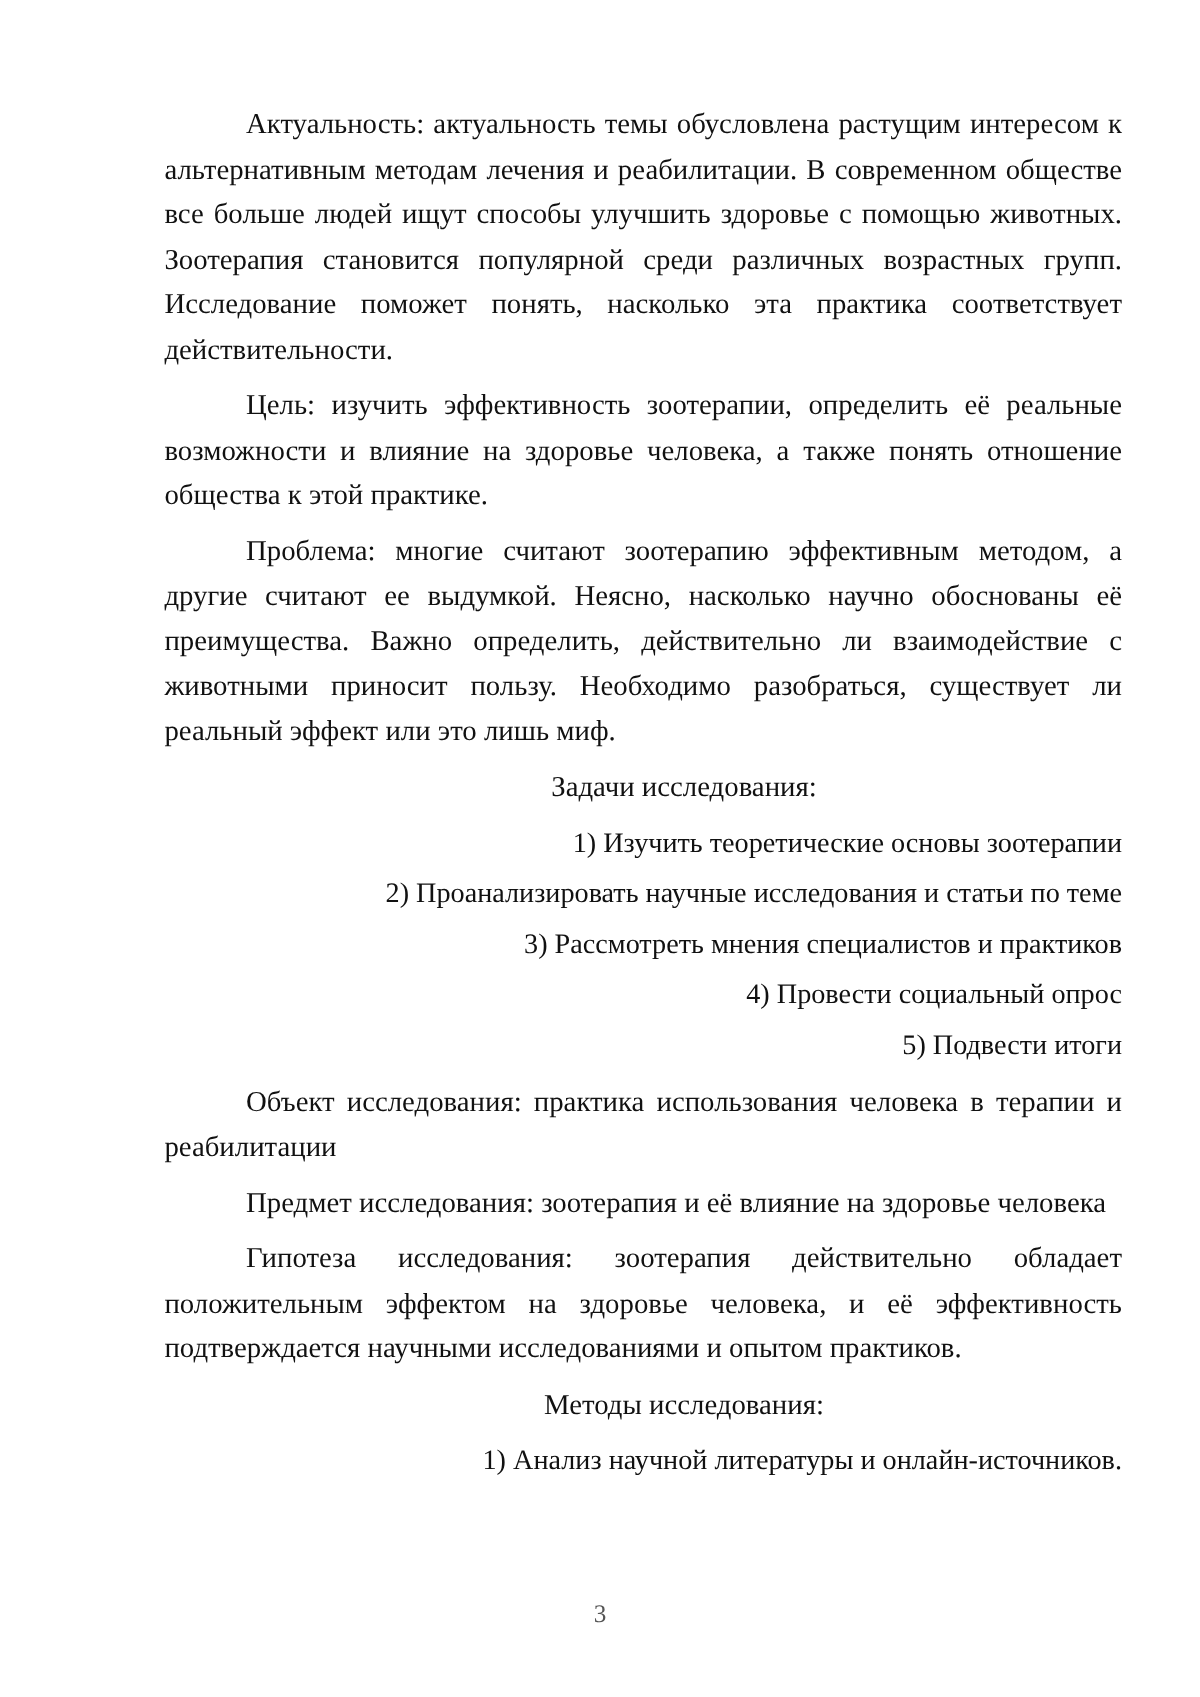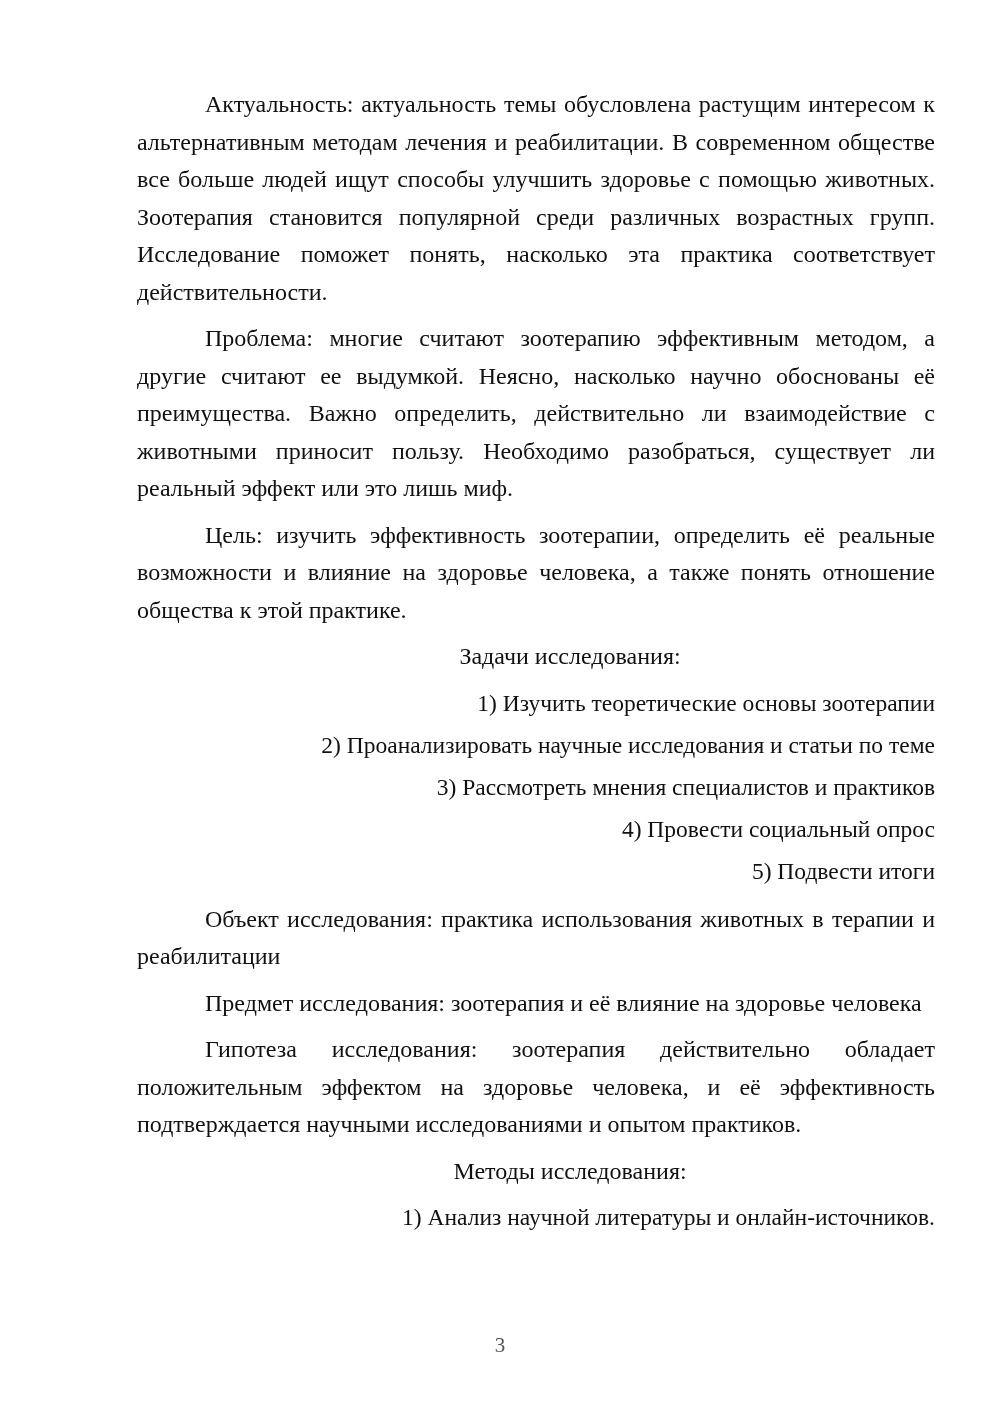--- a/index.html
+++ b/index.html
@@ -88,35 +88,35 @@
 </head>
 <body>
 
 <div class="page">
 
   <div class="content">
 
 
     <p class="para">Актуальность: актуальность темы обусловлена растущим интересом к альтернативным методам лечения и реабилитации. В современном обществе все больше людей ищут способы улучшить здоровье с помощью животных. Зоотерапия становится популярной среди различных возрастных групп. Исследование поможет понять, насколько эта практика соответствует действительности.</p>
 
+    <p class="para">Цель: изучить эффективность зоотерапии, определить её реальные возможности и влияние на здоровье человека, а также понять отношение общества к этой практике.</p>
+
     <p class="para">Проблема: многие считают зоотерапию эффективным методом, а другие считают ее выдумкой. Неясно, насколько научно обоснованы её преимущества. Важно определить, действительно ли взаимодействие с животными приносит пользу. Необходимо разобраться, существует ли реальный эффект или это лишь миф.</p>
-
-    <p class="para">Цель: изучить эффективность зоотерапии, определить её реальные возможности и влияние на здоровье человека, а также понять отношение общества к этой практике.</p>
 
     <p class="para nojust">Задачи исследования:</p>
 
     <div class="list-block">
       <div class="list-item">1) Изучить теоретические основы зоотерапии</div>
       <div class="list-item">2) Проанализировать научные исследования и статьи по теме</div>
       <div class="list-item">3) Рассмотреть мнения специалистов и практиков</div>
       <div class="list-item">4) Провести социальный опрос</div>
       <div class="list-item">5) Подвести итоги</div>
     </div>
 
-    <p class="para">Объект исследования: практика использования животных в терапии и реабилитации</p>
+    <p class="para">Объект исследования: практика использования человека в терапии и реабилитации</p>
 
     <p class="para">Предмет исследования: зоотерапия и её влияние на здоровье человека</p>
 
     <p class="para">Гипотеза исследования: зоотерапия действительно обладает положительным эффектом на здоровье человека, и её эффективность подтверждается научными исследованиями и опытом практиков.</p>
 
     <p class="para nojust">Методы исследования:</p>
 
     <div class="list-block">
       <div class="list-item">1) Анализ научной литературы и онлайн-источников.</div>
     </div>

